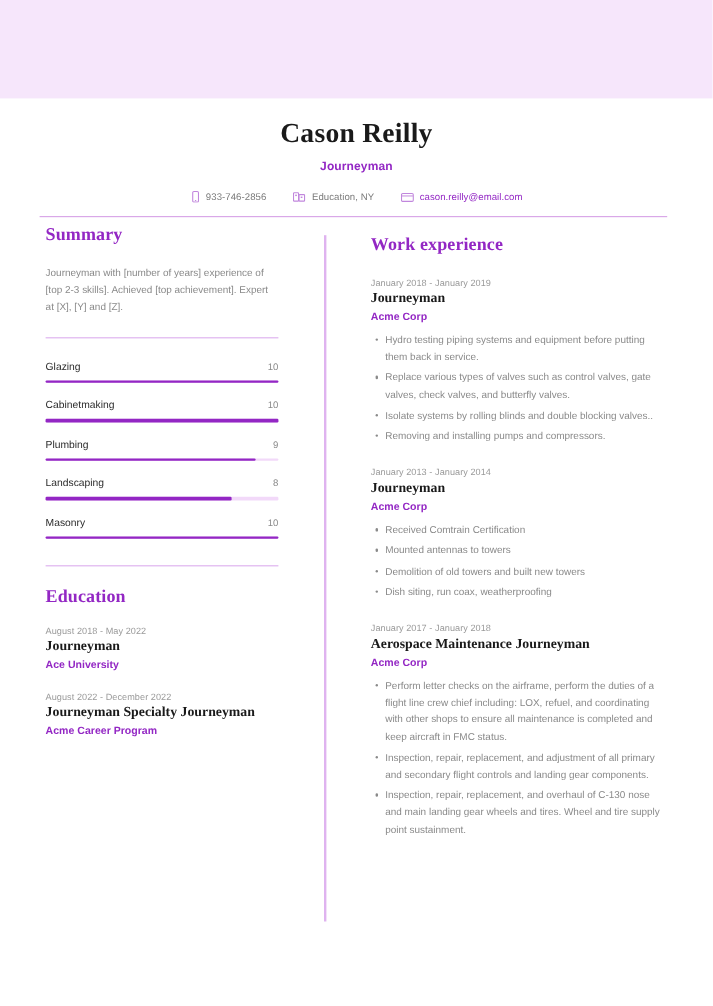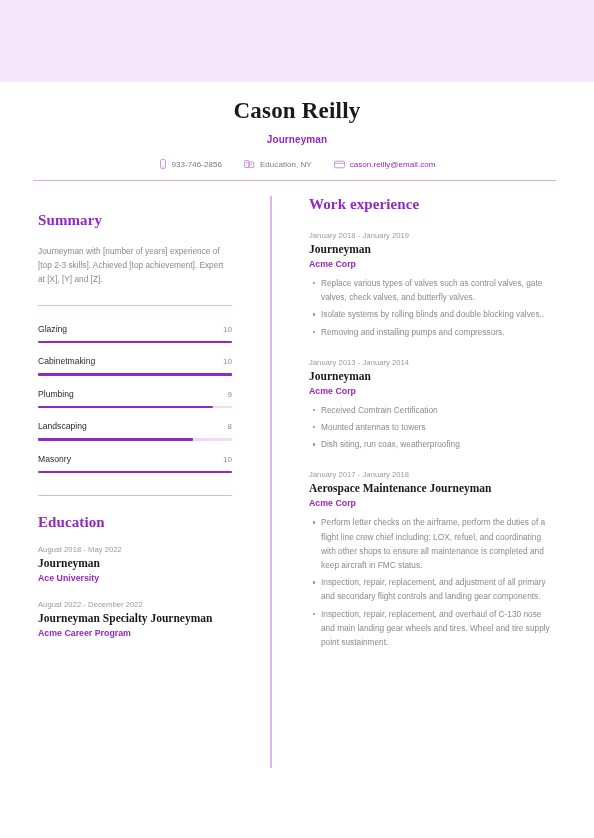--- a/index.html
+++ b/index.html
@@ -72,21 +72,21 @@
     top: 180px;
     left: 33px;
     width: 523px;
     height: 1px;
     background: #d9a8e8;
   }
 
   
   .col-left {
     position: absolute;
-    top: 212px;
+    top: 188px;
     left: 38px;
     width: 194px;
   }
   .col-right {
     position: absolute;
     top: 196px;
     left: 309px;
     width: 247px;
   }
   .v-divider {
@@ -335,33 +335,35 @@
   </div>
 
   <div class="col-right">
     <div class="section-title">Work experience</div>
 
     <div class="entry" style="margin-top:18px">
       <div class="entry-date">January 2018 - January 2019</div>
       <div class="entry-title">Journeyman</div>
       <div class="entry-org">Acme Corp</div>
       <ul class="bullets">
+        <li>Hydro testing piping systems and equipment before putting them back in service.</li>
         <li>Replace various types of valves such as control valves, gate valves, check valves, and butterfly valves.</li>
         <li>Isolate systems by rolling blinds and double blocking valves..</li>
         <li>Removing and installing pumps and compressors.</li>
       </ul>
     </div>
 
     <div class="entry" style="margin-top:19px">
       <div class="entry-date">January 2013 - January 2014</div>
       <div class="entry-title">Journeyman</div>
       <div class="entry-org">Acme Corp</div>
       <ul class="bullets">
         <li>Received Comtrain Certification</li>
         <li>Mounted antennas to towers</li>
+        <li>Demolition of old towers and built new towers</li>
         <li>Dish siting, run coax, weatherproofing</li>
       </ul>
     </div>
 
     <div class="entry" style="margin-top:19px">
       <div class="entry-date">January 2017 - January 2018</div>
       <div class="entry-title">Aerospace Maintenance Journeyman</div>
       <div class="entry-org">Acme Corp</div>
       <ul class="bullets">
         <li>Perform letter checks on the airframe, perform the duties of a flight line crew chief including: LOX, refuel, and coordinating with other shops to ensure all maintenance is completed and keep aircraft in FMC status.</li>

